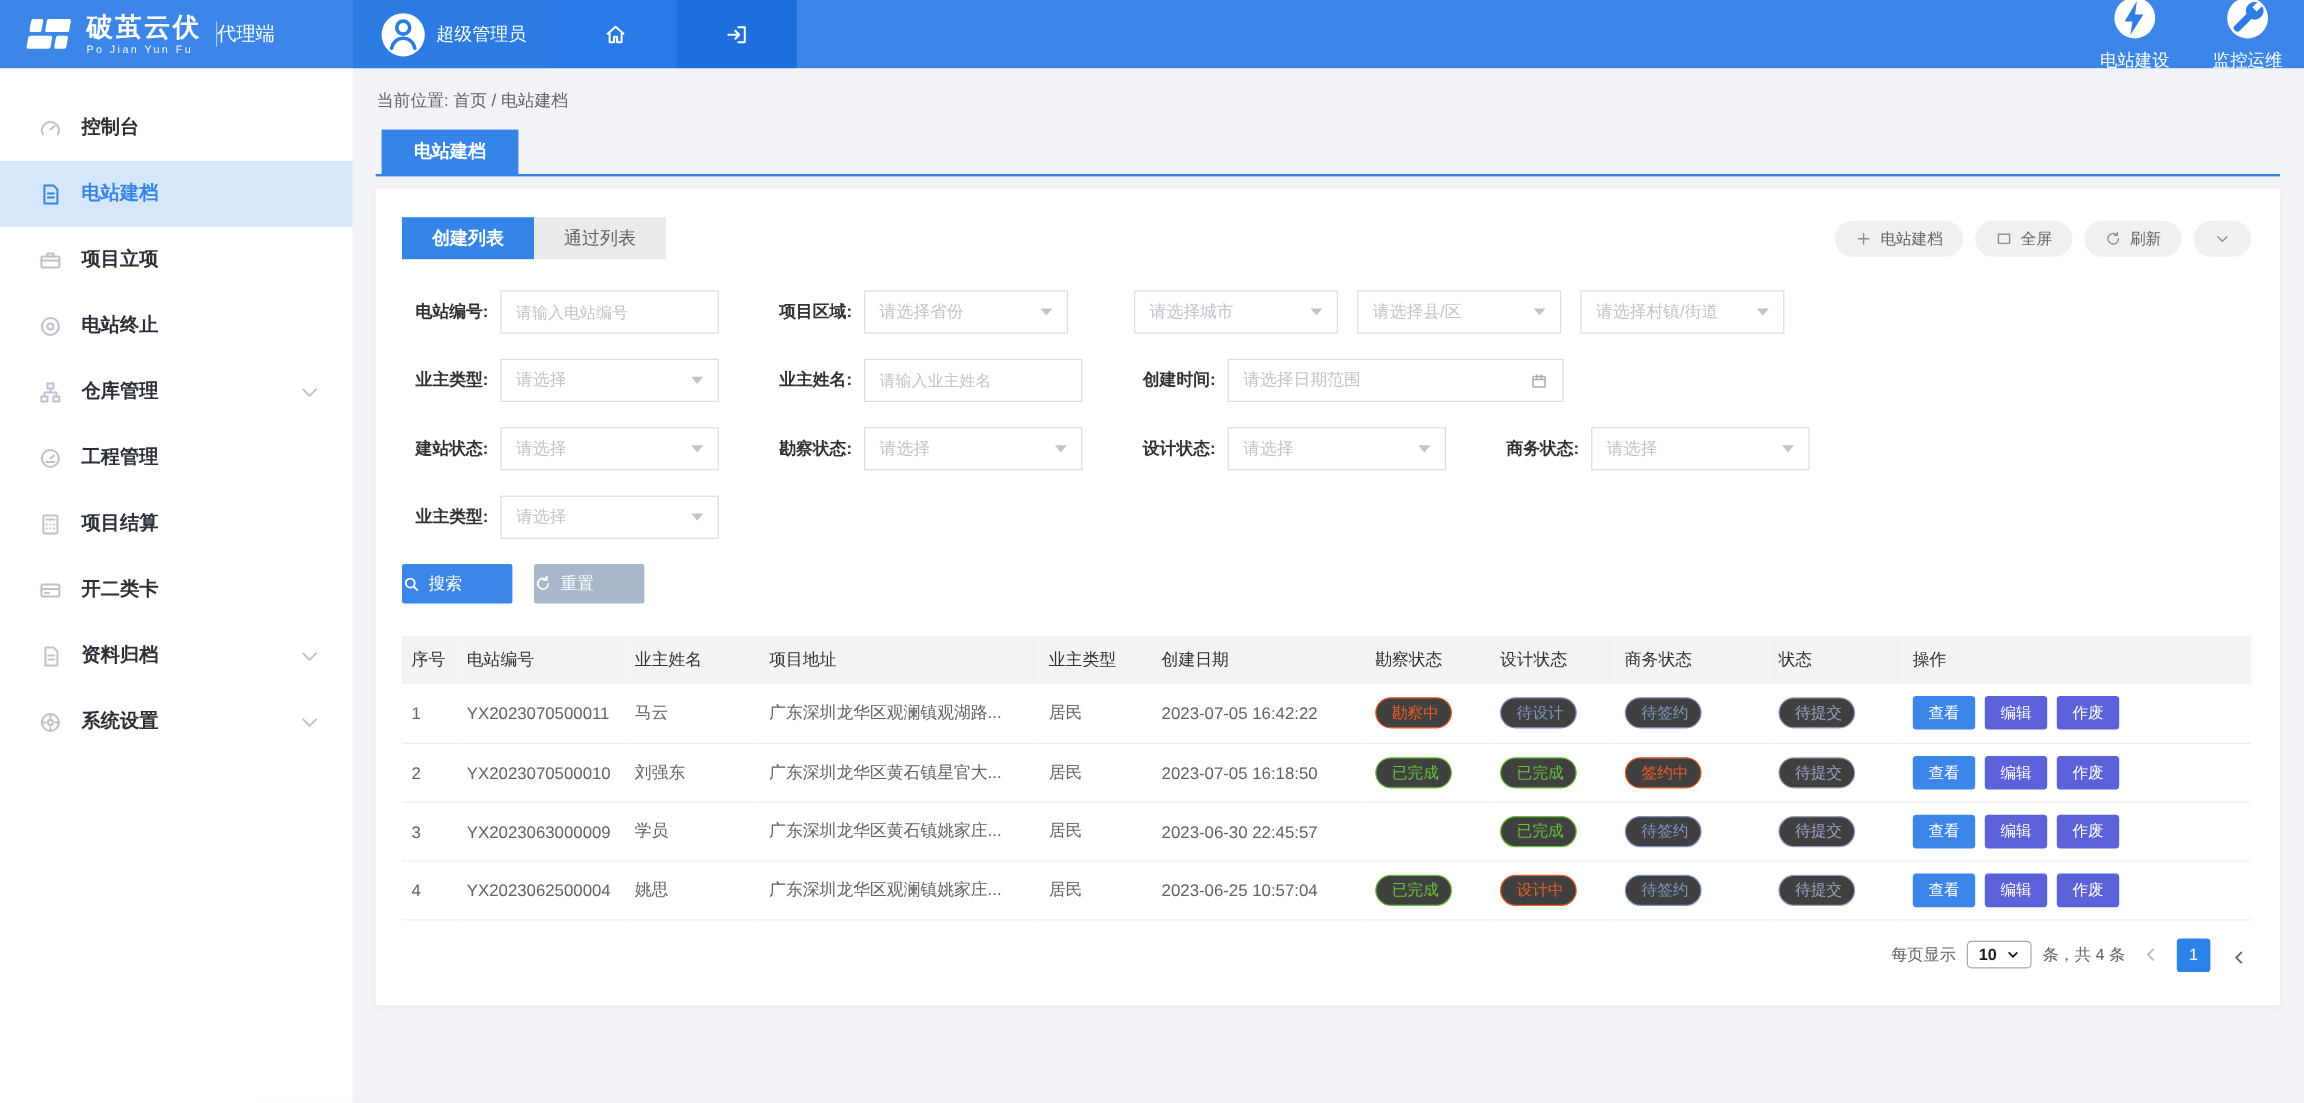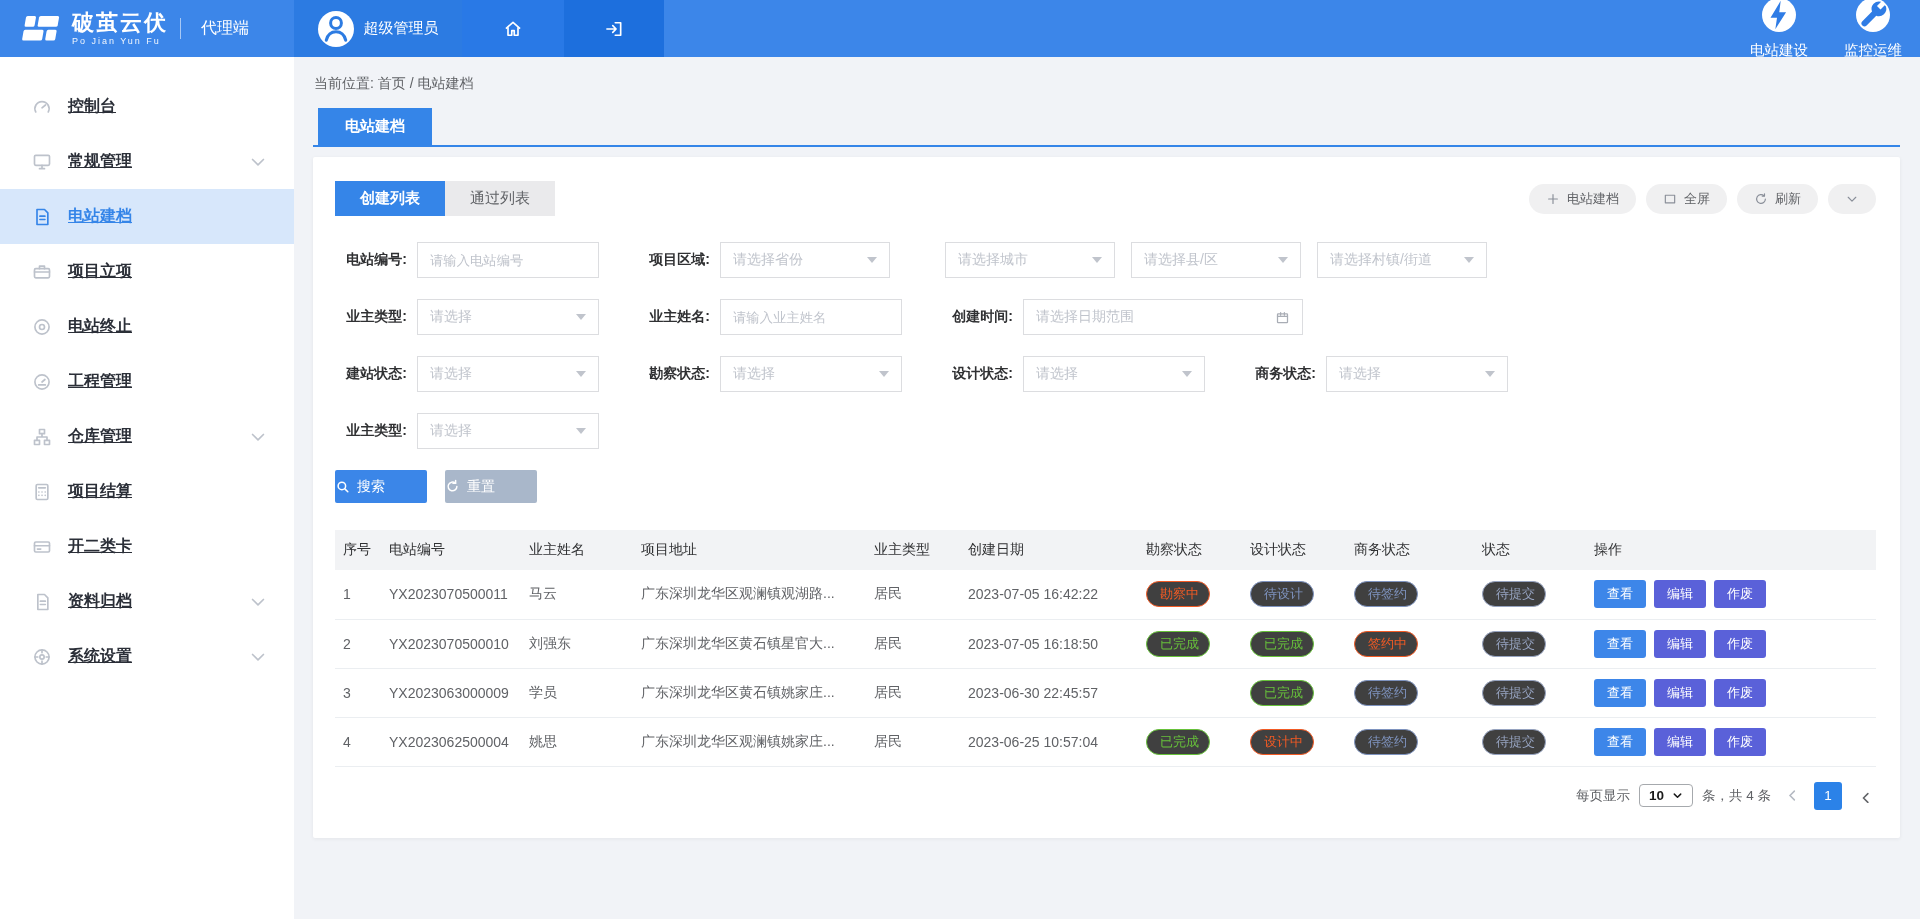--- a/index.html
+++ b/index.html
@@ -7,35 +7,35 @@
 
   .icn { display:inline-flex; align-items:center; justify-content:center; }
   .icn svg { width:1em; height:1em; display:block; }
 
   
   .navbar { height:57px; background:#3C86E9; display:flex; align-items:stretch; color:#fff; }
   .brand { width:294px; display:flex; align-items:center; padding-left:20px; }
   .logo { font-size:40px; margin-right:12px; }
   .brand-title { font-size:22px; font-weight:700; letter-spacing:2px; line-height:1.1; }
   .brand-sub { font-size:9px; letter-spacing:2px; opacity:.92; }
-  .brand-portal { margin-left:12px; padding-left:20px; border-left:1px solid rgba(255,255,255,.55); font-size:16px;text-align:right; }
+  .brand-portal { margin-left:12px; padding-left:0; border-left:1px solid rgba(255,255,255,.55); font-size:16px;text-align:right; }
   .seg { display:flex; align-items:center; justify-content:center; }
   .seg-user { width:168px; background:#2C7BE2; gap:10px; font-size:15px; }
   .seg-home { width:102px; background:#2979E6; font-size:20px; }
   .seg-login { width:100px; background:#1D6FDD; font-size:20px; }
   .avatar { width:36px; height:36px; border-radius:50%; background:#fff; color:#2C7BE2; display:flex; align-items:center; justify-content:center; font-size:20px; }
   .nav-right { margin-left:auto; display:flex; align-items:center; gap:36px; padding-right:18px; }
   .shortcut { display:flex; align-items:center; gap:9px; font-size:14.5px; cursor:pointer;flex-direction:column; }
   .shortcut-ic { width:34px; height:34px; border-radius:50%; background:#fff; color:#2F7CE5; display:flex; align-items:center; justify-content:center; font-size:18px; }
 
   
   .sidebar { position:absolute; left:0; top:57px; bottom:0; width:294px; background:#fff; padding-top:22px; }
   .side-item { height:55px; display:flex; align-items:center; padding:0 26px 0 32px; gap:16px; cursor:pointer; }
   .side-item .icn { font-size:20px; color:#BDC2CB; }
-  .side-label { font-size:16px; font-weight:700; color:#2B2F38;text-decoration:underline; }
+  .side-label { font-size:16px; font-weight:700; color:#2B2F38; }
   .side-caret { margin-left:auto; font-size:13px; color:#303133; }
   .side-item.active { background:#D7E7FB; }
   .side-item.active .icn, .side-item.active .side-label { color:#3585E8; }
 
   
   .main { position:absolute; left:294px; top:57px; right:0; bottom:0; background:#F1F3F7; }
   .breadcrumb { padding:18px 0 0 20px; color:#606266; font-size:14px; }
   .page-tab-row { margin:15px 20px 0 19px; border-bottom:2px solid #3585E8; }
   .page-tab { display:inline-block; margin-left:5px; background:#3585E8; color:#fff; font-size:15px; font-weight:700; padding:9px 27px; cursor:pointer; }
 
@@ -159,34 +159,20 @@
 <aside class="sidebar" id="sidebar">
     <div class="side-item">
       <span class="icn ">
         <svg viewBox="0 0 24 24" fill="none" stroke="currentColor" stroke-width="2" stroke-linecap="round" stroke-linejoin="round">
           <path d="M4.5 18a8.5 8.5 0 1 1 15 0"></path>
           <path d="M12 13l4.2-3.4"></path>
         </svg>
       </span>
       <span class="side-label">控制台</span>
     </div>
-    <div class="side-item">
-      <span class="icn ">
-        <svg viewBox="0 0 24 24" fill="none" stroke="currentColor" stroke-width="2" stroke-linecap="round" stroke-linejoin="round">
-          <rect x="3" y="4" width="18" height="12" rx="1.5"></rect>
-          <path d="M9 20h6M12 16v4"></path>
-        </svg>
-      </span>
-      <span class="side-label">常规管理</span>
-      <span class="icn side-caret">
-        <svg viewBox="0 0 24 24" fill="none" stroke="currentColor" stroke-width="2" stroke-linecap="round" stroke-linejoin="round">
-          <path d="M5.5 9l6.5 6.5L18.5 9"></path>
-        </svg>
-      </span>
-    </div>
     <div class="side-item active">
       <span class="icn ">
         <svg viewBox="0 0 24 24" fill="none" stroke="currentColor" stroke-width="2" stroke-linecap="round" stroke-linejoin="round">
           <path d="M6 3h9l4 4v14H6z"></path>
           <path d="M9.5 11h6M9.5 15h6"></path>
         </svg>
       </span>
       <span class="side-label">电站建档</span>
     </div>
     <div class="side-item">
@@ -199,45 +185,45 @@
       <span class="side-label">项目立项</span>
     </div>
     <div class="side-item">
       <span class="icn ">
         <svg viewBox="0 0 24 24" fill="none" stroke="currentColor" stroke-width="2" stroke-linecap="round" stroke-linejoin="round">
           <circle cx="12" cy="12" r="8.5"></circle>
           <circle cx="12" cy="12" r="3"></circle>
         </svg>
       </span>
       <span class="side-label">电站终止</span>
-    </div>
-    <div class="side-item">
-      <span class="icn ">
-        <svg viewBox="0 0 24 24" fill="none" stroke="currentColor" stroke-width="2" stroke-linecap="round" stroke-linejoin="round">
-          <circle cx="12" cy="12" r="8.5"></circle>
-          <path d="M12 12l3.5-3M8 15.5h8"></path>
-        </svg>
-      </span>
-      <span class="side-label">工程管理</span>
     </div>
     <div class="side-item">
       <span class="icn ">
         <svg viewBox="0 0 24 24" fill="none" stroke="currentColor" stroke-width="2" stroke-linecap="round" stroke-linejoin="round">
           <rect x="9" y="3" width="6" height="5"></rect>
           <rect x="3" y="16" width="6" height="5"></rect>
           <rect x="15" y="16" width="6" height="5"></rect>
           <path d="M12 8v4M6 16v-4h12v4"></path>
         </svg>
       </span>
       <span class="side-label">仓库管理</span>
       <span class="icn side-caret">
         <svg viewBox="0 0 24 24" fill="none" stroke="currentColor" stroke-width="2" stroke-linecap="round" stroke-linejoin="round">
           <path d="M5.5 9l6.5 6.5L18.5 9"></path>
         </svg>
       </span>
+    </div>
+    <div class="side-item">
+      <span class="icn ">
+        <svg viewBox="0 0 24 24" fill="none" stroke="currentColor" stroke-width="2" stroke-linecap="round" stroke-linejoin="round">
+          <circle cx="12" cy="12" r="8.5"></circle>
+          <path d="M12 12l3.5-3M8 15.5h8"></path>
+        </svg>
+      </span>
+      <span class="side-label">工程管理</span>
     </div>
     <div class="side-item">
       <span class="icn ">
         <svg viewBox="0 0 24 24" fill="none" stroke="currentColor" stroke-width="2" stroke-linecap="round" stroke-linejoin="round">
           <rect x="5" y="3" width="14" height="18" rx="1.5"></rect>
           <path d="M8 7h8M8.2 12h.1M12 12h.1M15.8 12h.1M8.2 16h.1M12 16h.1M15.8 16h.1"></path>
         </svg>
       </span>
       <span class="side-label">项目结算</span>
     </div>

